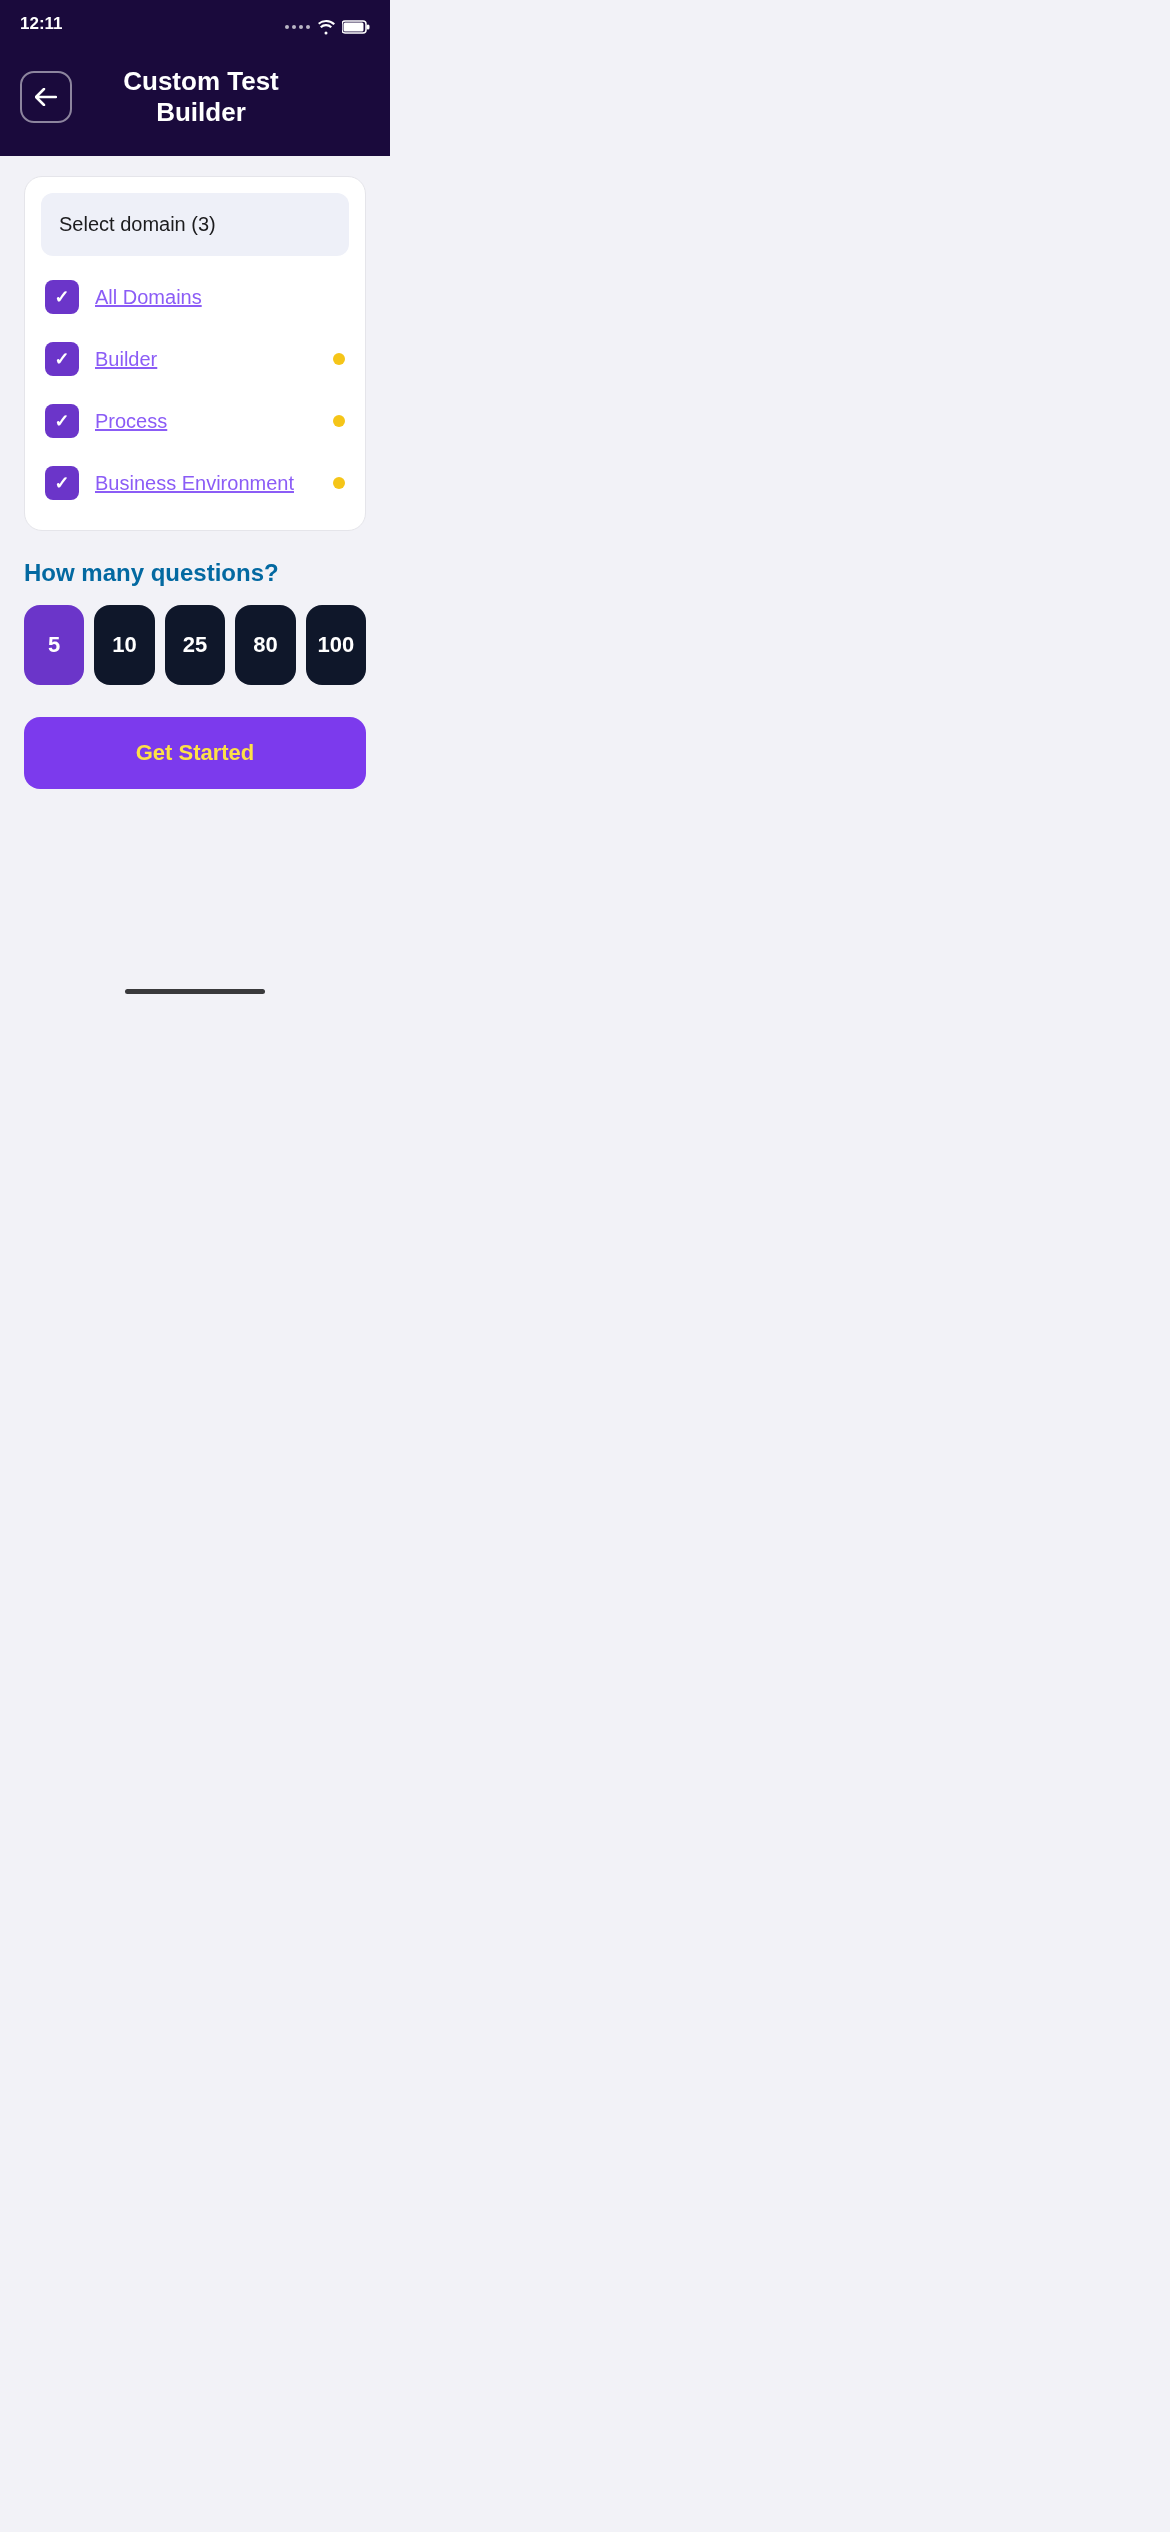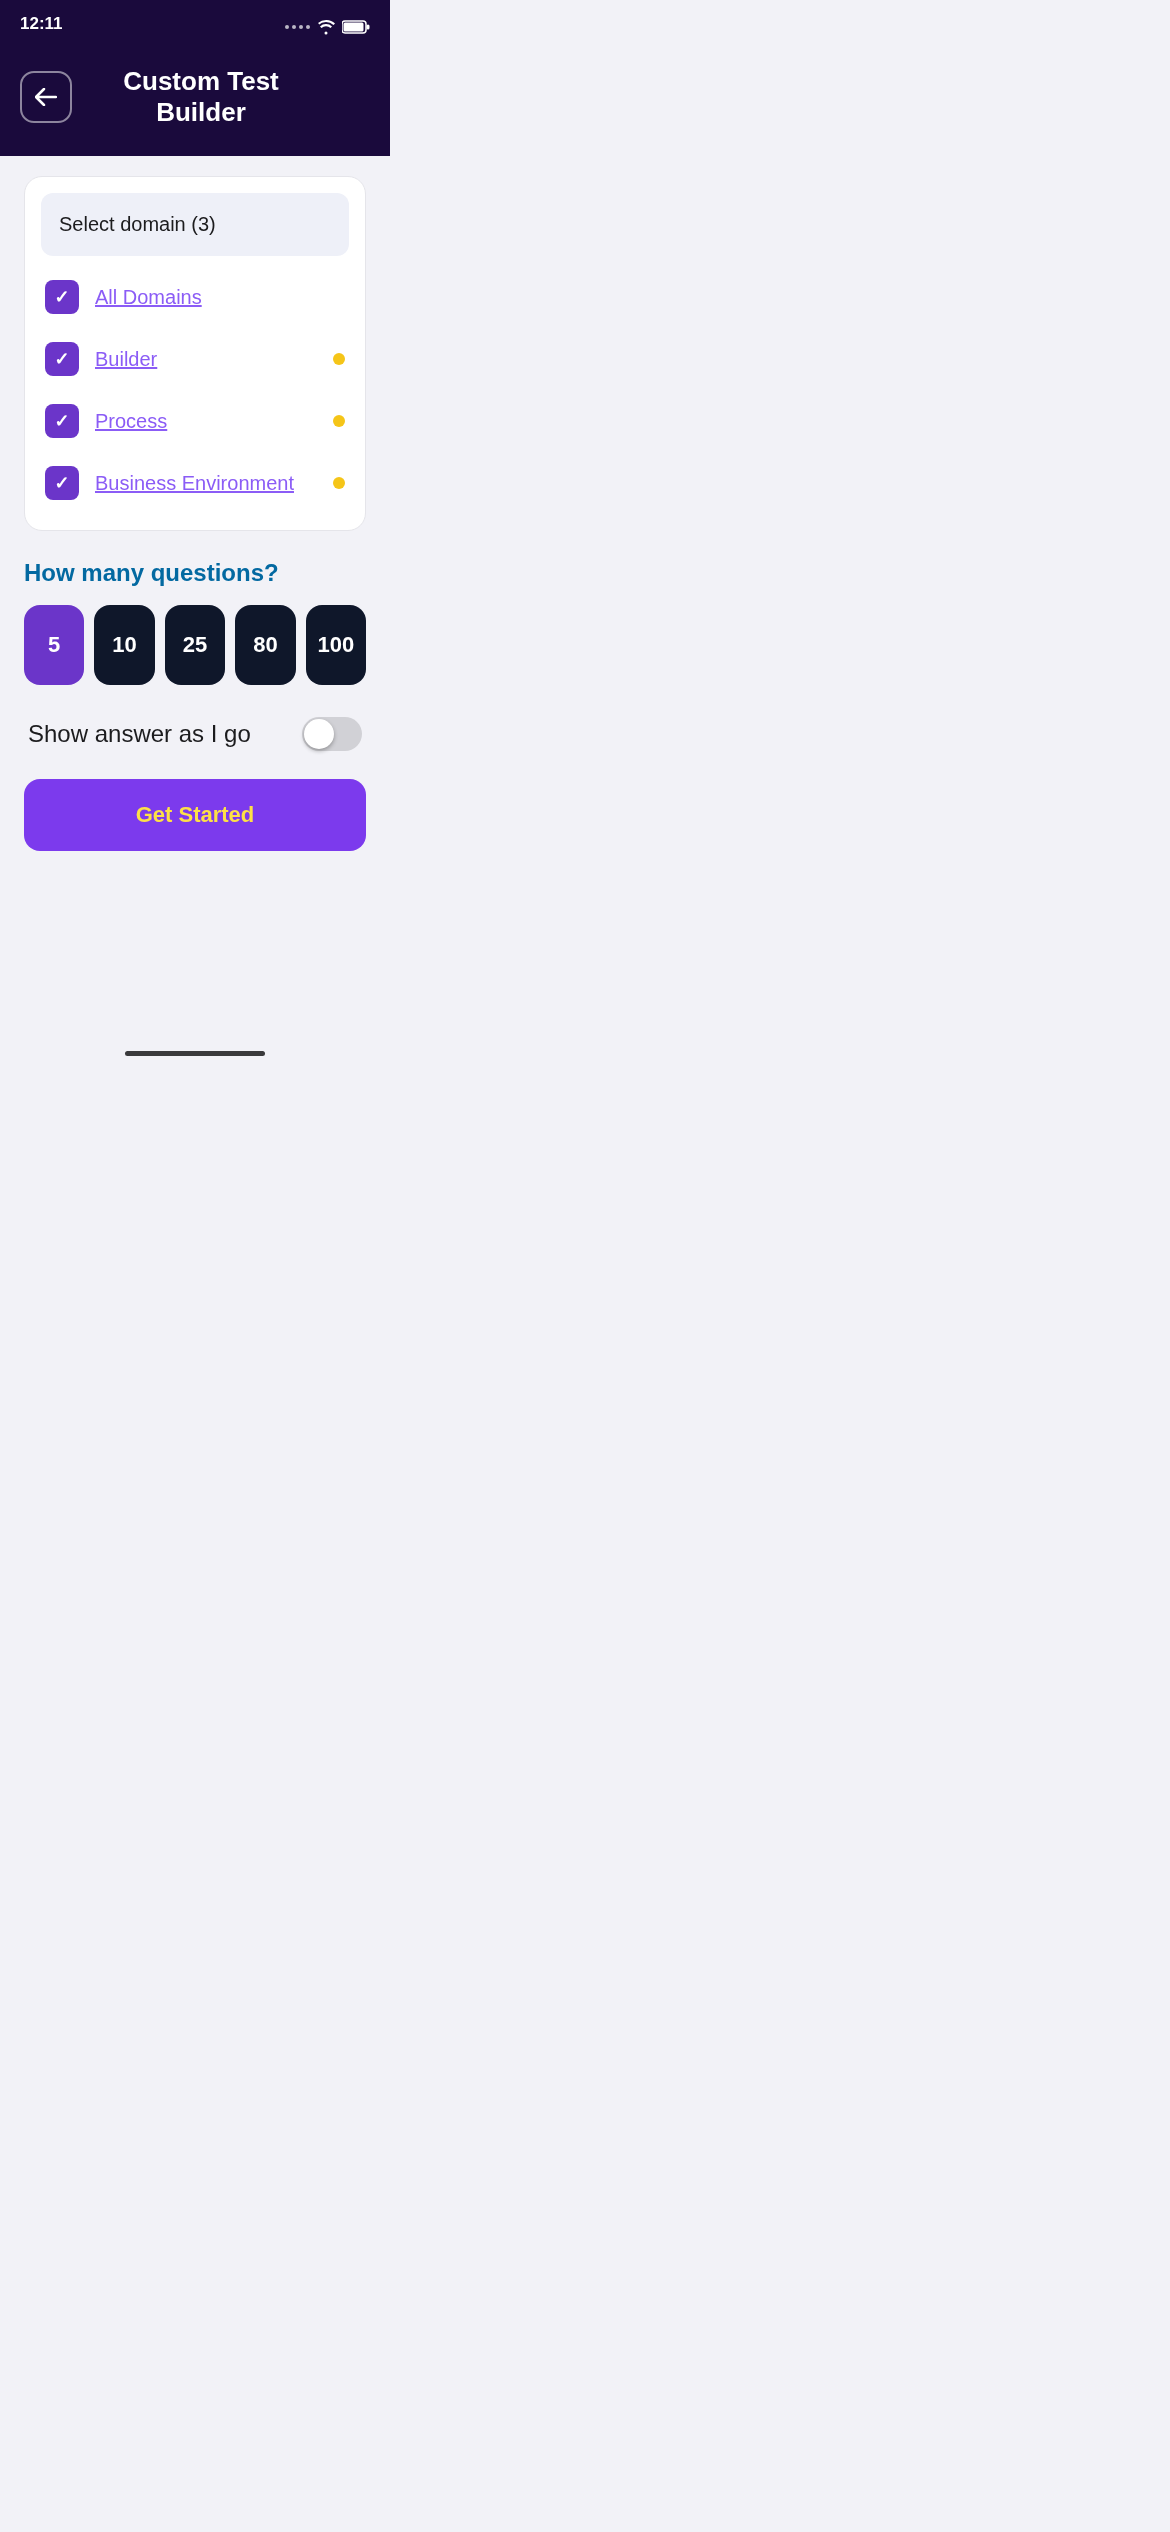--- a/index.html
+++ b/index.html
@@ -329,26 +329,20 @@
       <span>25</span>
     </button>
     <button class="q-btn inactive">
       <span>80</span>
     </button>
     <button class="q-btn inactive">
       <span>100</span>
     </button>
   </div>
 
-  <div class="toggle-row">
-    <span class="toggle-label">Show answer as I go</span>
-    <div class="toggle-switch off">
-      <div class="toggle-knob"></div>
-    </div>
-  </div>
 
   <button class="get-started-btn">
     <span class="get-started-text">Get Started</span>
   </button>
 
 </div>
 
 <div class="home-indicator-container">
   <div class="home-indicator"></div>
 </div>

